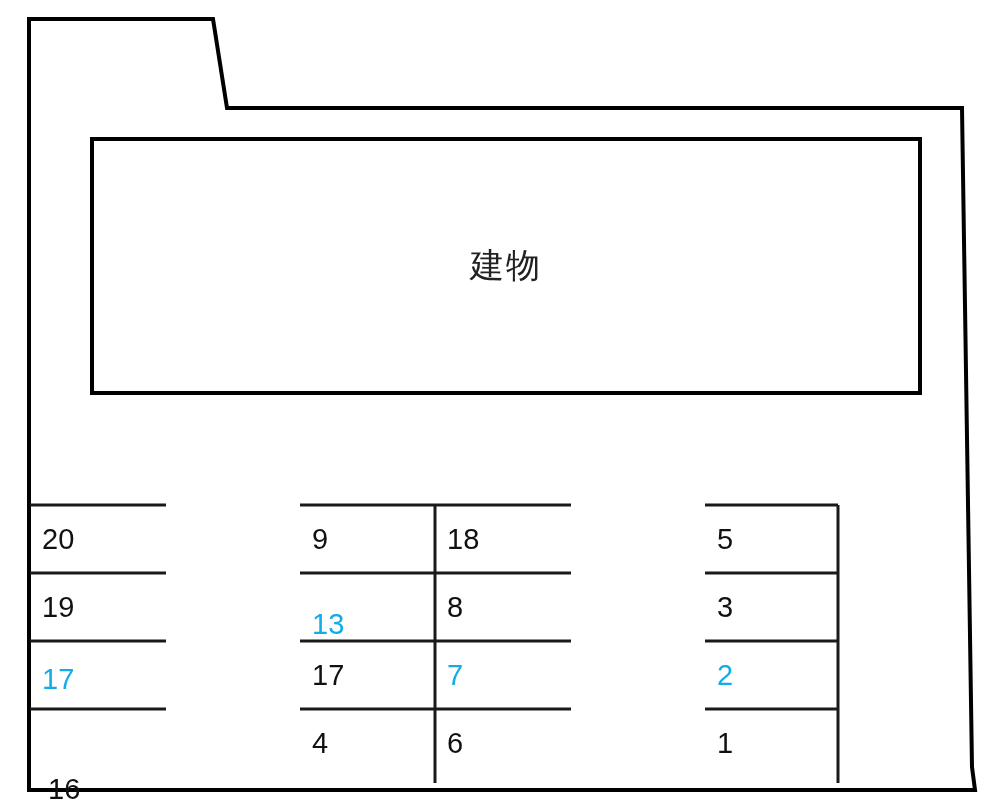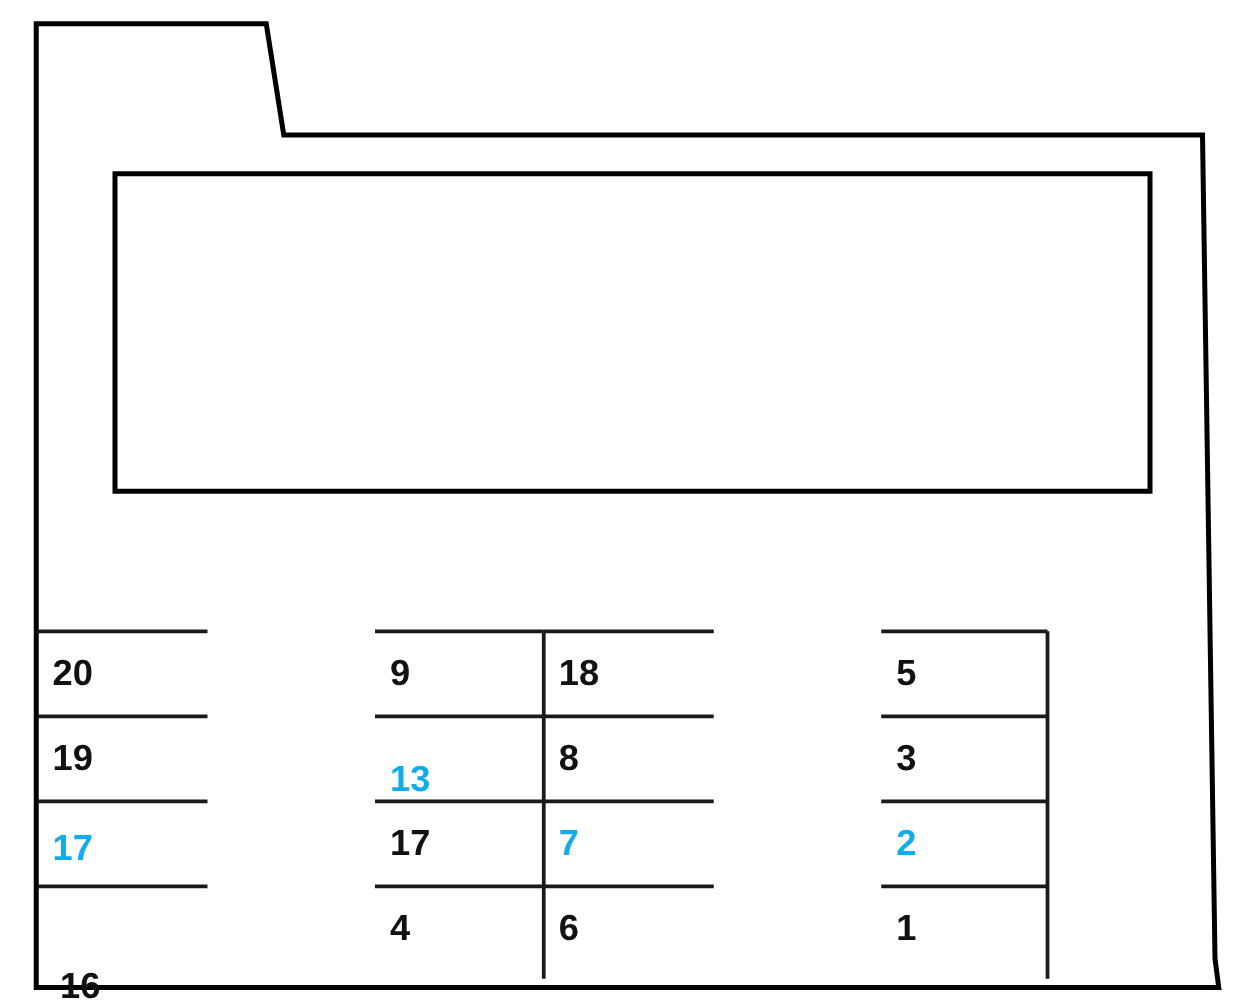--- a/index.html
+++ b/index.html
@@ -63,21 +63,21 @@
     letter-spacing: 2px;
     font-weight: 400;
     user-select: none;
   }
   .stall {
     position: absolute;
     display: flex;
     align-items: center;
     height: 68px;
     font-size: 29px;
-    font-weight: bold;
+    font-weight: normal;
     color: #111111;
     user-select: none;
     box-sizing: border-box;
   }
   .stall.align-left {
     justify-content: flex-start;
     padding-left: 12px;
   }
   .stall.vacant {
     color: #12ACE8;
@@ -113,20 +113,21 @@
         <line class="stall-line" x1="705" y1="709" x2="838" y2="709"></line>
       </g>
 
     <g id="col-dividers">
         <line class="col-divider" x1="435" y1="505" x2="435" y2="783"></line>
         <line class="col-divider" x1="838" y1="505" x2="838" y2="783"></line>
       </g>
 
   </svg>
 
+  <div class="building-label">建物</div>
 
   <div id="stall-layer">
       <div class="stall align-left" style="left: 30px; top: 505px; width: 136px;">20</div>
       <div class="stall align-left" style="left: 30px; top: 573px; width: 136px;">19</div>
       <div class="stall align-left vacant" style="left: 30px; top: 645px; width: 136px;">17</div>
       <div class="stall align-left" style="left: 36px; top: 709px; width: 136px; margin-top: 46px;">16</div>
       <div class="stall align-left" style="left: 300px; top: 505px; width: 135px;">9</div>
       <div class="stall align-left vacant" style="left: 300px; top: 573px; width: 135px; margin-top: 17px;">13</div>
       <div class="stall align-left" style="left: 300px; top: 641px; width: 135px;">17</div>
       <div class="stall align-left" style="left: 300px; top: 709px; width: 135px;">4</div>

